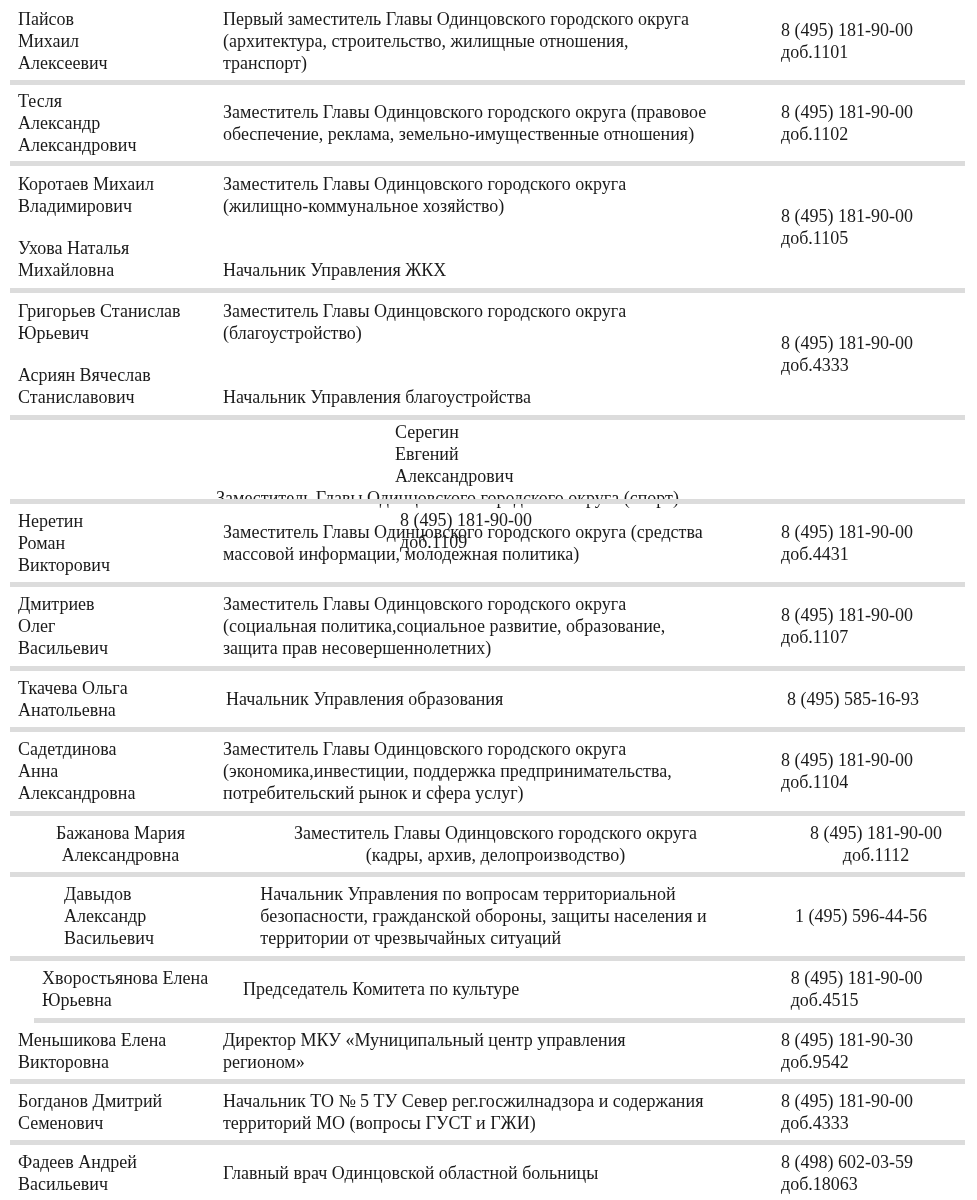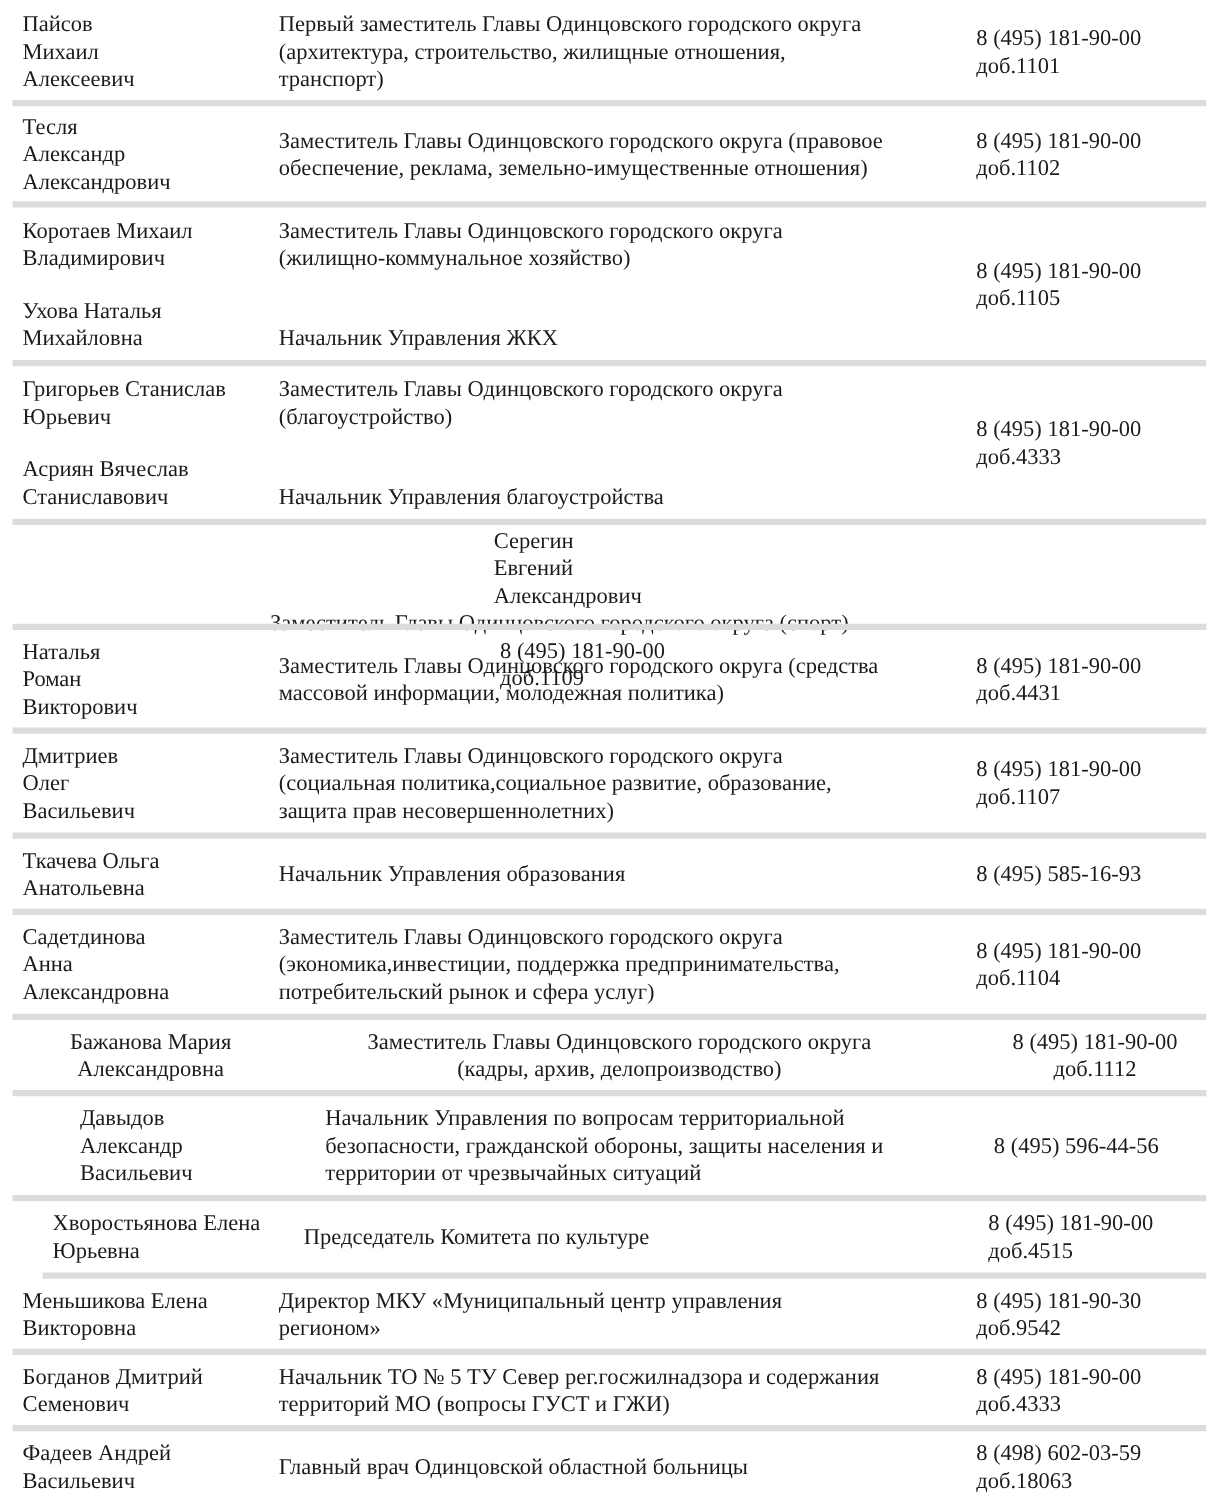--- a/index.html
+++ b/index.html
@@ -115,21 +115,21 @@
       <span class="pos-line">Заместитель Главы Одинцовского городского округа (спорт)</span>
     </div>
     <div class="cell-phone">
       <span class="name-line">8 (495) 181-90-00</span>
       <span class="name-line">доб.1109</span>
     </div>
   </div>
 
   <div class="row" style="height:83px;">
     <div class="cell-name">
-      <span class="name-line">Наталья</span>
+      <span class="name-line">Неретин</span>
       <span class="name-line">Роман</span>
       <span class="name-line">Викторович</span>
     </div>
     <div class="cell-pos">
       <span class="pos-line">Заместитель Главы Одинцовского городского округа (средства</span>
       <span class="pos-line">массовой информации,  молодежная политика)</span>
     </div>
     <div class="cell-phone">
       <span class="name-line">8 (495) 181-90-00</span>
       <span class="name-line">доб.4431</span>
@@ -146,21 +146,21 @@
       <span class="pos-line">Заместитель Главы Одинцовского городского округа</span>
       <span class="pos-line">(социальная политика,социальное развитие, образование,</span>
       <span class="pos-line">защита прав несовершеннолетних)</span>
     </div>
     <div class="cell-phone">
       <span class="name-line">8 (495) 181-90-00</span>
       <span class="name-line">доб.1107</span>
     </div>
   </div>
 
-  <div class="row" style="height:61px;">
+  <div class="row" style="height:61px;justify-content:space-between;">
     <div class="cell-name">
       <span class="name-line">Ткачева Ольга</span>
       <span class="name-line">Анатольевна</span>
     </div>
     <div class="cell-pos">
       <span class="pos-line">Начальник Управления образования</span>
     </div>
     <div class="cell-phone">
       <span class="name-line">8 (495) 585-16-93</span>
     </div>
@@ -203,21 +203,21 @@
       <span class="name-line">Давыдов</span>
       <span class="name-line">Александр</span>
       <span class="name-line">Васильевич</span>
     </div>
     <div class="cell-pos">
       <span class="pos-line">Начальник Управления по вопросам территориальной</span>
       <span class="pos-line">безопасности, гражданской обороны, защиты населения и</span>
       <span class="pos-line">территории от чрезвычайных ситуаций</span>
     </div>
     <div class="cell-phone">
-      <span class="name-line">8 (495) 596-44-56</span>
+      <span class="name-line">1 (495) 596-44-56</span>
     </div>
   </div>
 
   <div class="row" style="height:62px;margin-left:24px;">
     <div class="cell-name">
       <span class="name-line">Хворостьянова Елена</span>
       <span class="name-line">Юрьевна</span>
     </div>
     <div class="cell-pos">
       <span class="pos-line">Председатель Комитета по культуре</span>

